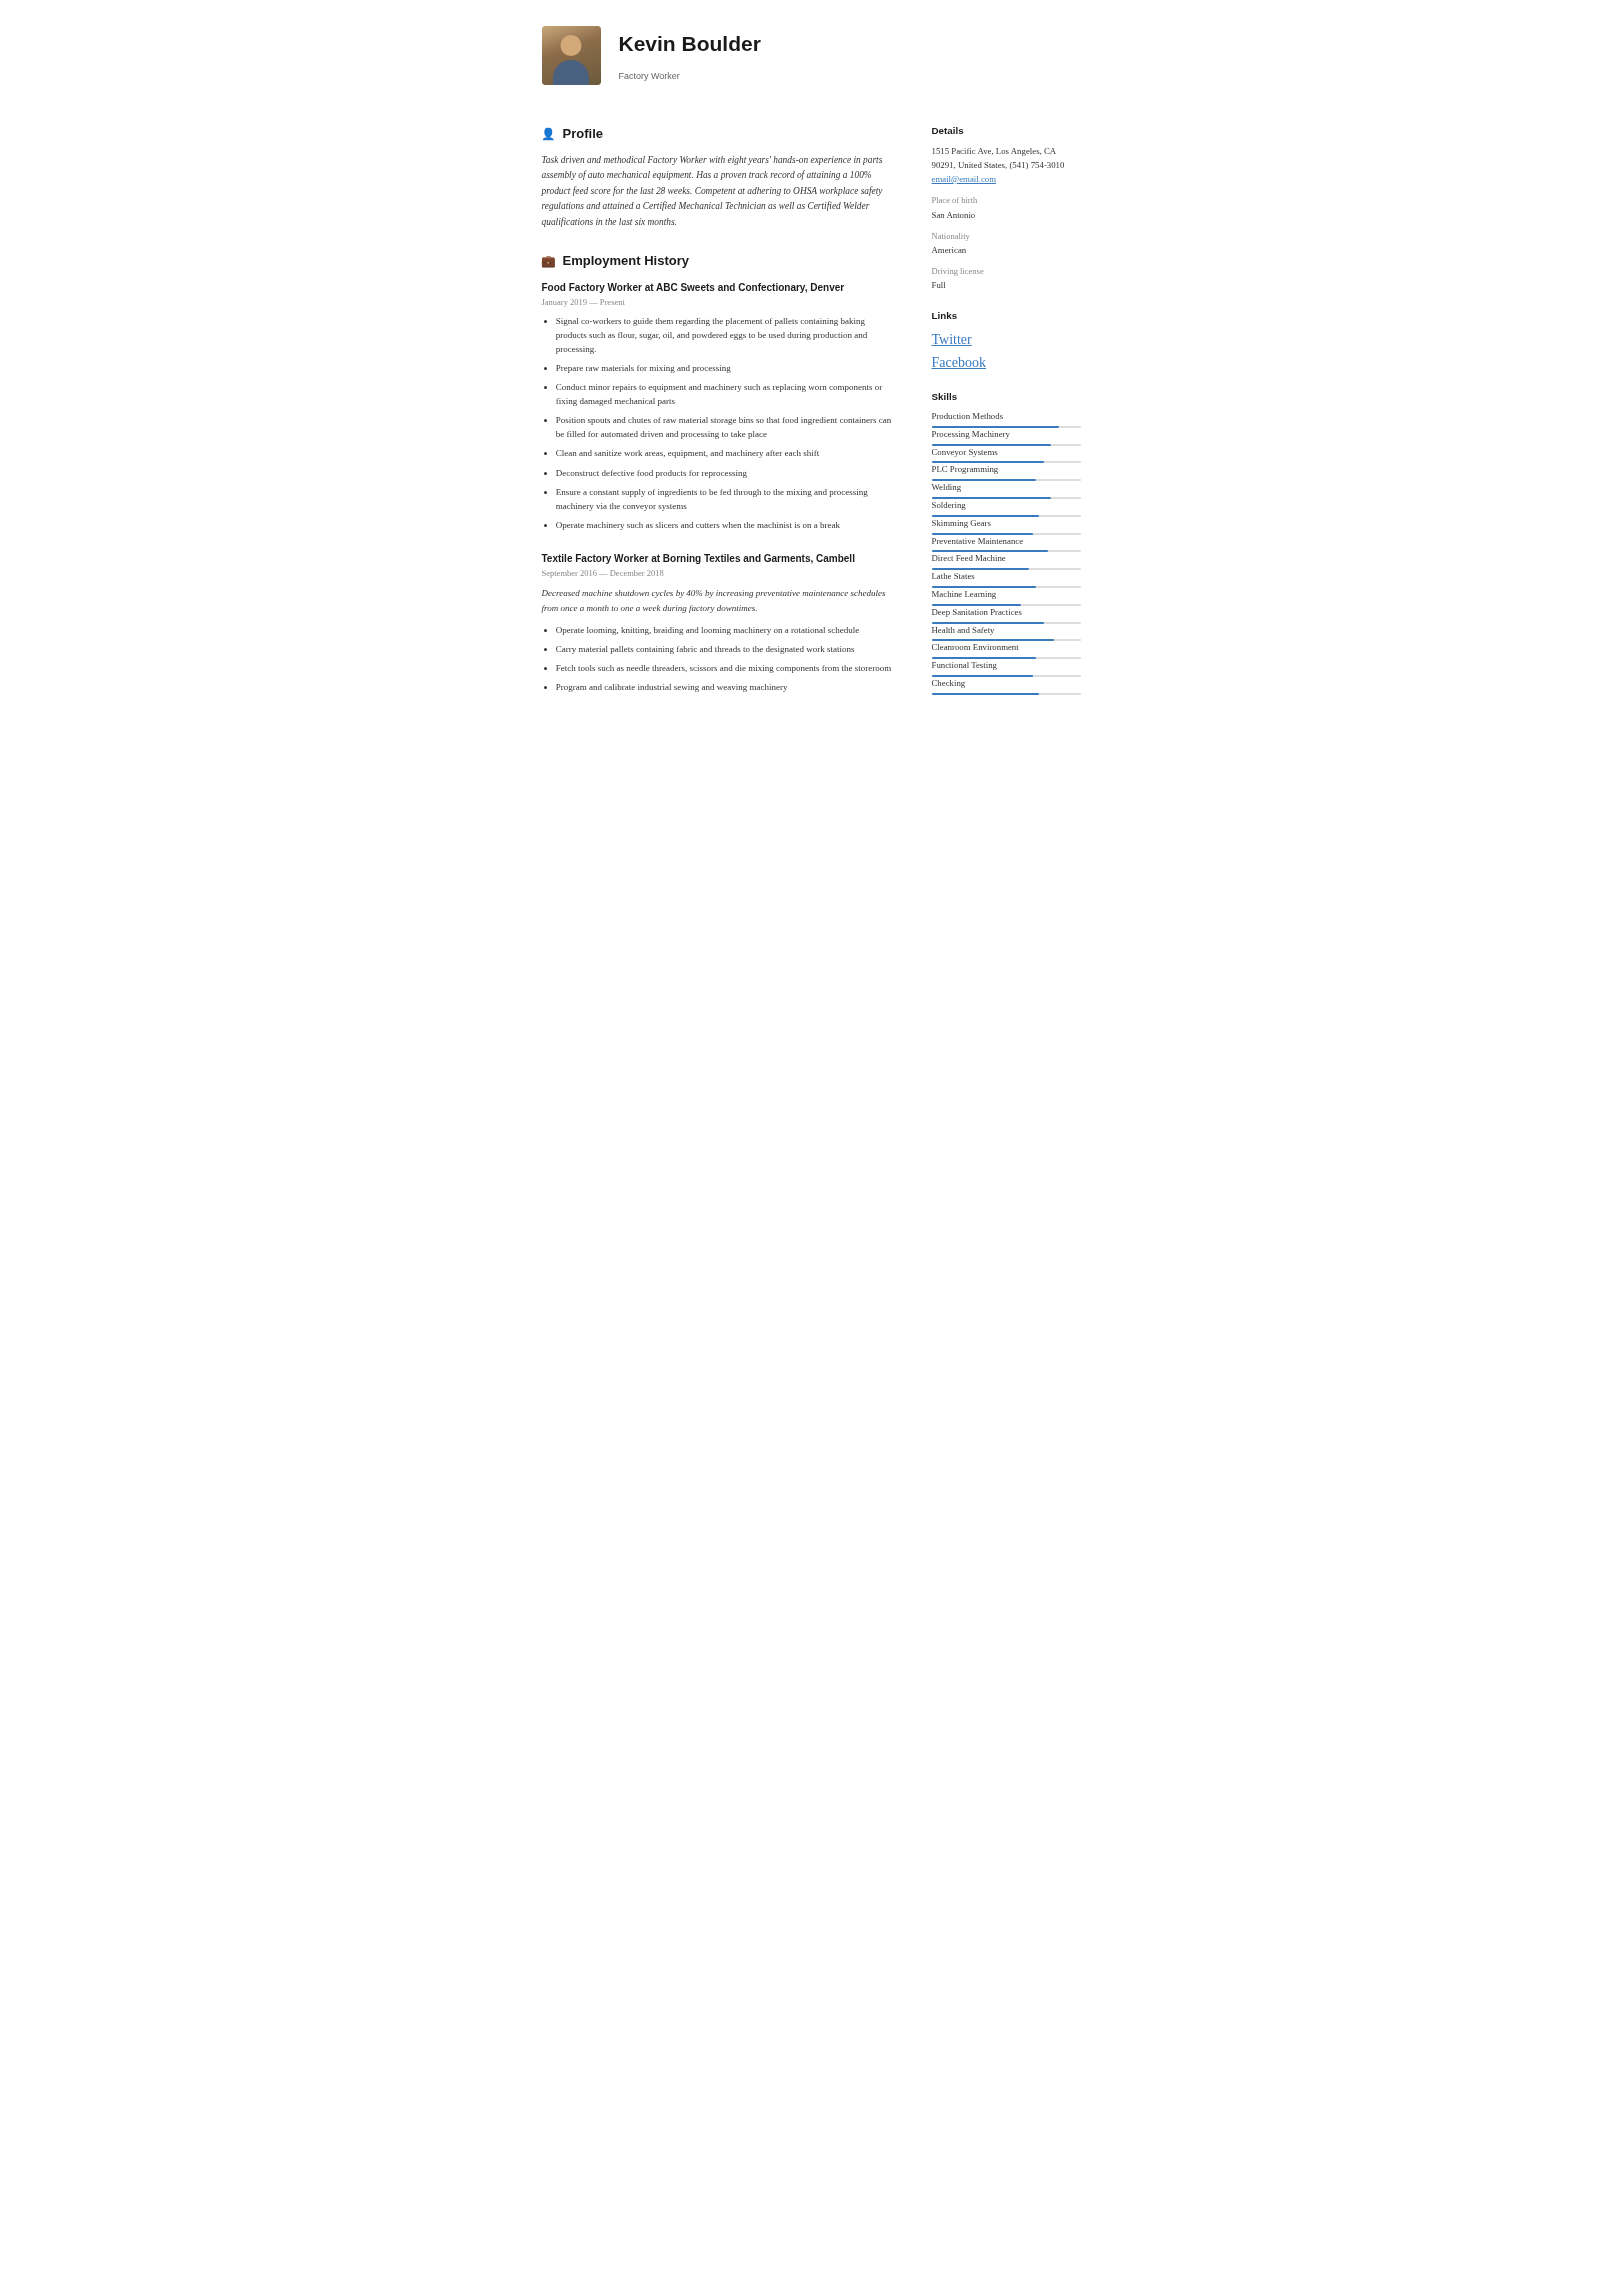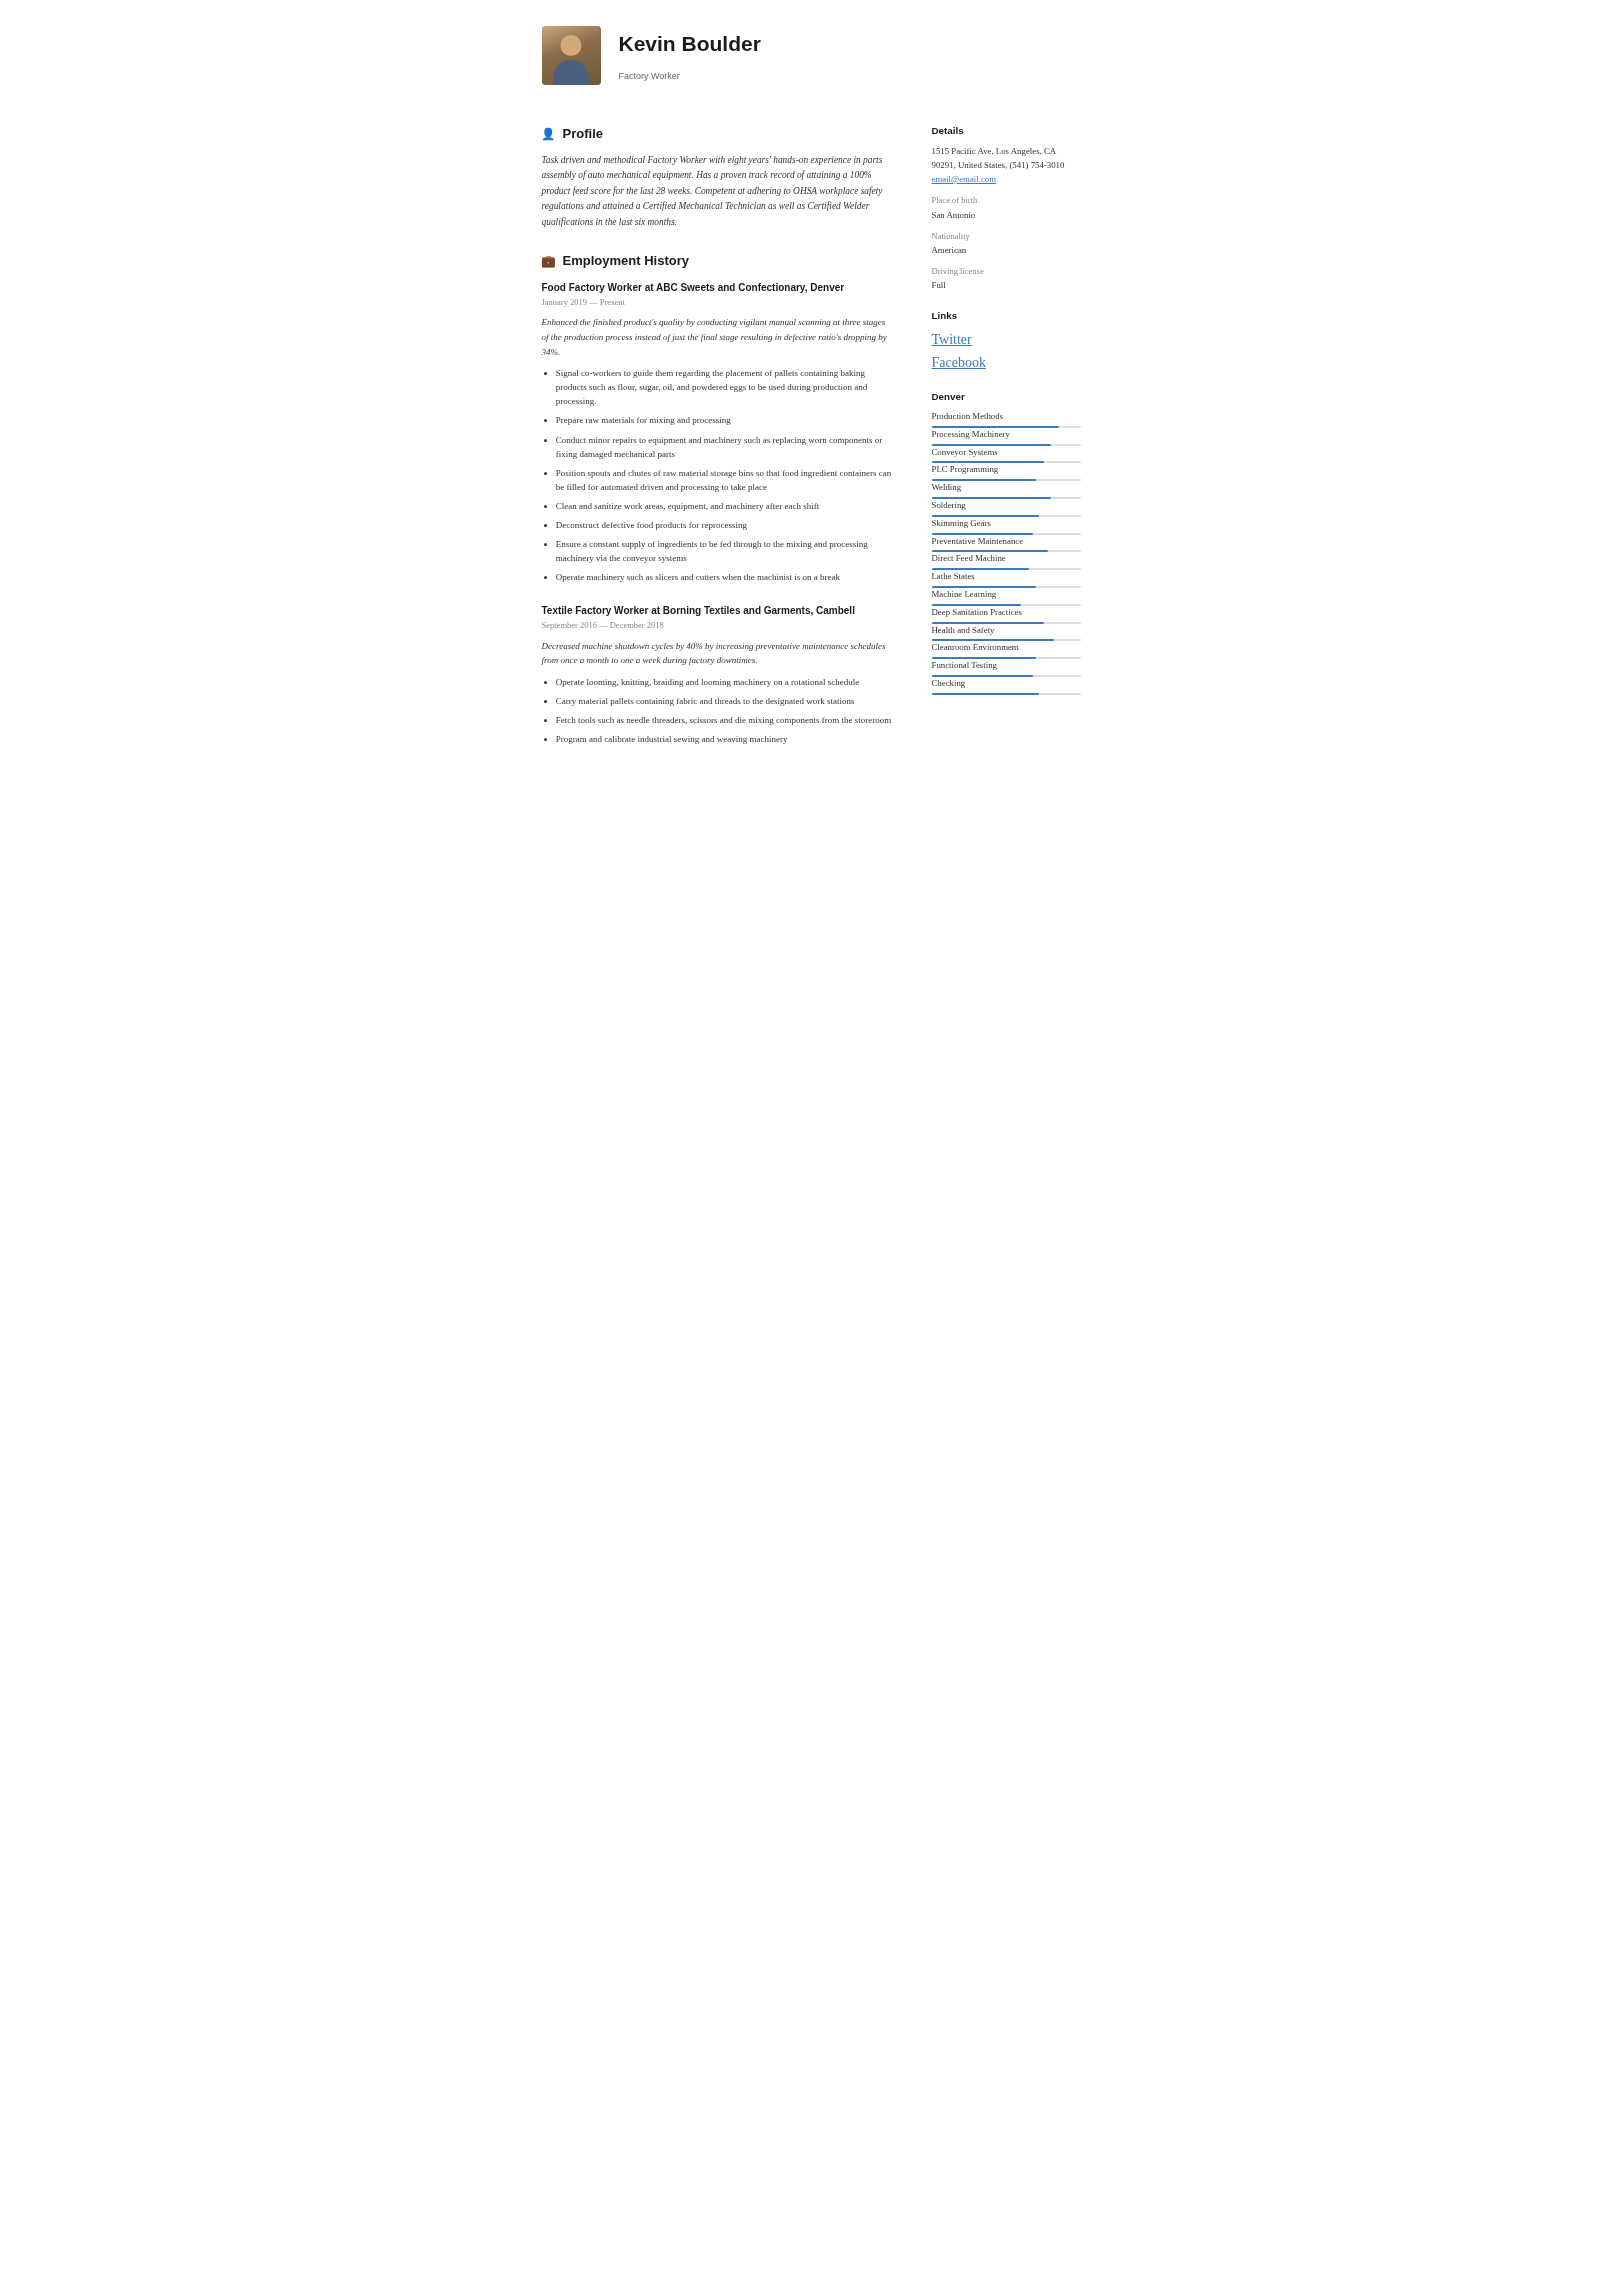--- a/index.html
+++ b/index.html
@@ -227,21 +227,20 @@
 
       <div class="section">
         <div class="section-title">
           <span class="section-icon">💼</span>
           <span>Employment History</span>
         </div>
 
         <div class="job">
           <div class="job-title">Food Factory Worker at  ABC Sweets and Confectionary, Denver</div>
           <div class="job-dates">January 2019 — Present</div>
-          <p class="job-desc">Enhanced the finished product's quality by conducting vigilant manual scanning at three stages of the production process instead of just the final stage resulting in defective ratio's dropping by 34%.</p>
           <ul class="job-bullets">
             <li>Signal co-workers to guide them regarding the placement of pallets containing baking products such as flour, sugar, oil, and powdered eggs to be used during production and processing.</li>
             <li>Prepare raw materials for mixing and processing</li>
             <li>Conduct minor repairs to equipment and machinery such as replacing worn components or fixing damaged mechanical parts</li>
             <li>Position spouts and chutes of raw material storage bins so that food ingredient containers can be filled for automated driven and processing to take place</li>
             <li>Clean and sanitize work areas, equipment, and machinery after each shift</li>
             <li>Deconstruct defective food products for reprocessing</li>
             <li>Ensure a constant supply of ingredients to be fed through to the mixing and processing machinery via the conveyor systems</li>
             <li>Operate machinery such as slicers and cutters when the machinist is on a break</li>
           </ul>
@@ -279,21 +278,21 @@
         <div class="detail-value">Full</div>
       </div>
 
       <div class="right-section">
         <div class="right-section-title">Links</div>
         <a class="link-item" href="#">Twitter</a>
         <a class="link-item" href="#">Facebook</a>
       </div>
 
       <div class="right-section">
-        <div class="right-section-title">Denver</div>
+        <div class="right-section-title">Skills</div>
         <div id="skills-container">
             <div class="skill-item">
               <div class="skill-name">Production Methods</div>
               <div class="skill-bar-bg">
                 <div class="skill-bar-fill" style="width: 85%;"></div>
               </div>
             </div>
             <div class="skill-item">
               <div class="skill-name">Processing Machinery</div>
               <div class="skill-bar-bg">

